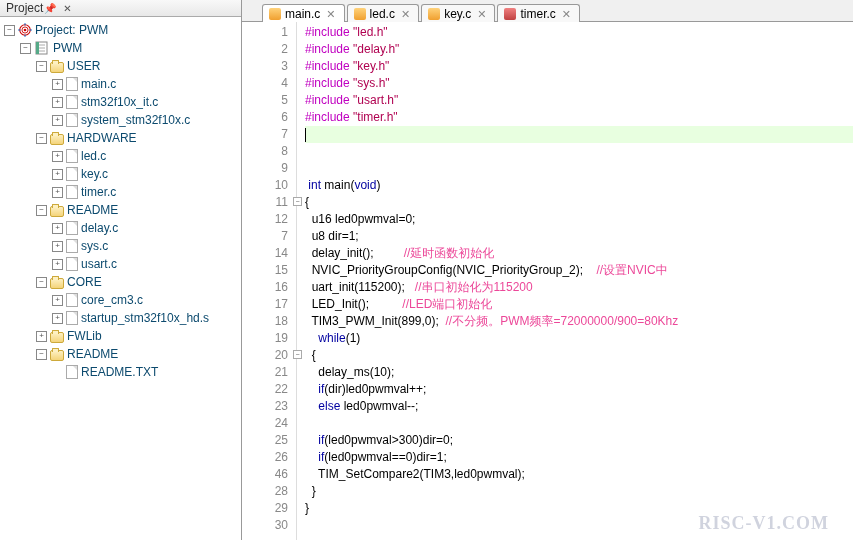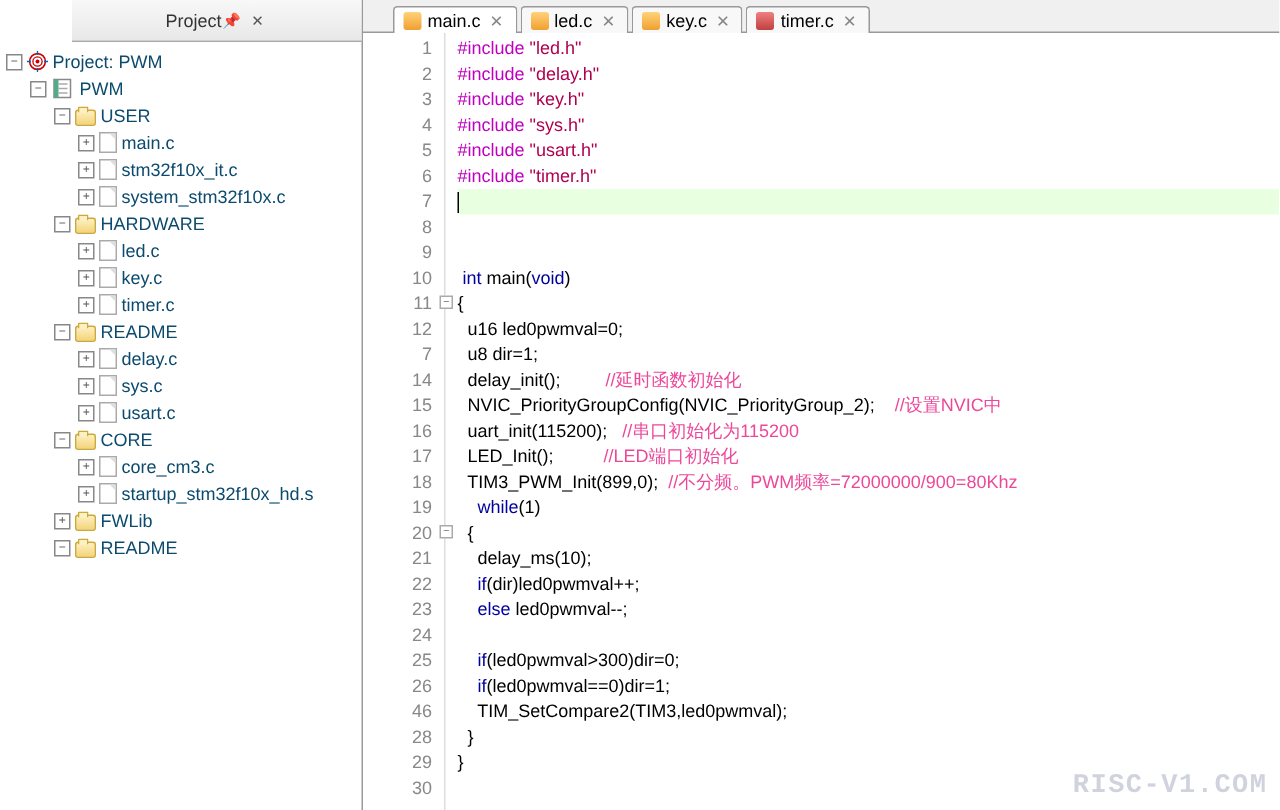--- a/index.html
+++ b/index.html
@@ -1,18 +1,18 @@
 <!DOCTYPE html>
 <html><head>
 <meta charset="utf-8">
 <style>
 * { margin: 0; padding: 0; box-sizing: border-box; font-family: "Segoe UI", Tahoma, sans-serif; font-size: 12px; }
 body { display: flex; height: 540px; width: 853px; background: #fff; overflow: hidden; }
 .project-panel { width: 242px; border-right: 1px solid #999; display: flex; flex-direction: column; background: #fff; }
-.panel-header { display: flex; align-items: center; justify-content: center; background: linear-gradient(#f8f8f8,#e8e8e8); border-bottom: 1px solid #aaa; padding: 2px 6px; height: 28px; margin-left: 48px; }
+.panel-header { display: flex; align-items: center; justify-content: flex-start; background: linear-gradient(#f8f8f8,#e8e8e8); border-bottom: 1px solid #aaa; padding: 2px 6px; height: 17px; }
 .panel-title { font-weight: normal; color: #333; }
 .panel-controls { display: flex; gap: 3px; }
 .panel-btn { width: 14px; height: 14px; display: inline-flex; align-items: center; justify-content: center; font-size: 10px; color: #555; cursor: pointer; }
 .tree { flex: 1; overflow: auto; padding: 4px 0; }
 .tree-item { display: flex; align-items: center; height: 18px; padding-left: 4px; white-space: nowrap; cursor: pointer; }
 .toggle { width: 11px; height: 11px; border: 1px solid #888; display: inline-flex; align-items: center; justify-content: center; font-size: 8px; line-height: 1; color: #555; margin-right: 3px; background: #fff; }
 .toggle.empty { border: none; }
 .icon { width: 16px; height: 16px; margin-right: 3px; display: inline-block; }
 .folder-icon { background: linear-gradient(#fdf0c2,#f4d47a); border: 1px solid #cda93a; border-radius: 2px; width: 14px; height: 11px; margin-top: 2px; position: relative; }
 .folder-icon::before { content: ""; position: absolute; top: -3px; left: 1px; width: 5px; height: 3px; background: #fdf0c2; border: 1px solid #cda93a; border-bottom: none; border-radius: 1px 1px 0 0; }
@@ -34,21 +34,21 @@
 .gutter-line { height: 17px; padding-right: 8px; line-height: 17px; position: relative; }
 .fold { position: absolute; right: -6px; top: 3px; width: 9px; height: 9px; border: 1px solid #aaa; background: #fff; font-size: 7px; line-height: 7px; text-align: center; color: #666; }
 .code { flex: 1; padding: 2px 0 0 8px; white-space: pre; overflow: auto; }
 .code-line { height: 17px; line-height: 17px; }
 .code-line.hl { background: #e8ffe0; } 
 .pp { color: #c000c0; }
 .str { color: #b00050; }
 .cmt { color: #ec4899; }
 .type { color: #0000a0; }
 .cursor { display: inline-block; width: 1px; height: 14px; background: #000; vertical-align: middle; }
-.watermark { position: fixed; right: 8px; bottom: 6px; font-size: 18px; font-weight: bold; color: rgba(120,130,160,0.35); letter-spacing: 1px; font-family: Liberation Mono, monospace; }
+.watermark { position: fixed; right: 24px; bottom: 6px; font-size: 18px; font-weight: bold; color: rgba(120,130,160,0.35); letter-spacing: 1px; font-family: Liberation Serif, serif; }
 </style>
 </head>
 <body>
 
 <div class="project-panel">
   <div class="panel-header">
     <span class="panel-title">Project</span>
     <div class="panel-controls">
       <span class="panel-btn">📌</span>
       <span class="panel-btn">✕</span>
@@ -170,20 +170,26 @@
         <span class="indent" style="width:32px"></span>
         <span class="toggle">+</span>
         <span class="icon folder-icon"></span>
         <span class="tree-label">FWLib</span>
       </div>
       <div class="tree-item">
         <span class="indent" style="width:32px"></span>
         <span class="toggle">−</span>
         <span class="icon folder-icon"></span>
         <span class="tree-label">README</span>
+      </div>
+      <div class="tree-item">
+        <span class="indent" style="width:48px"></span>
+        <span class="toggle empty"></span>
+        <span class="icon file-icon"></span>
+        <span class="tree-label">README.TXT</span>
       </div>
     </div>
 </div>
 
 <div class="editor-area">
   <div class="tab-bar" id="tabs">
       <div class="tab">
         <span class="tab-icon orange"></span>
         <span>main.c</span>
         <span class="tab-x">✕</span>

